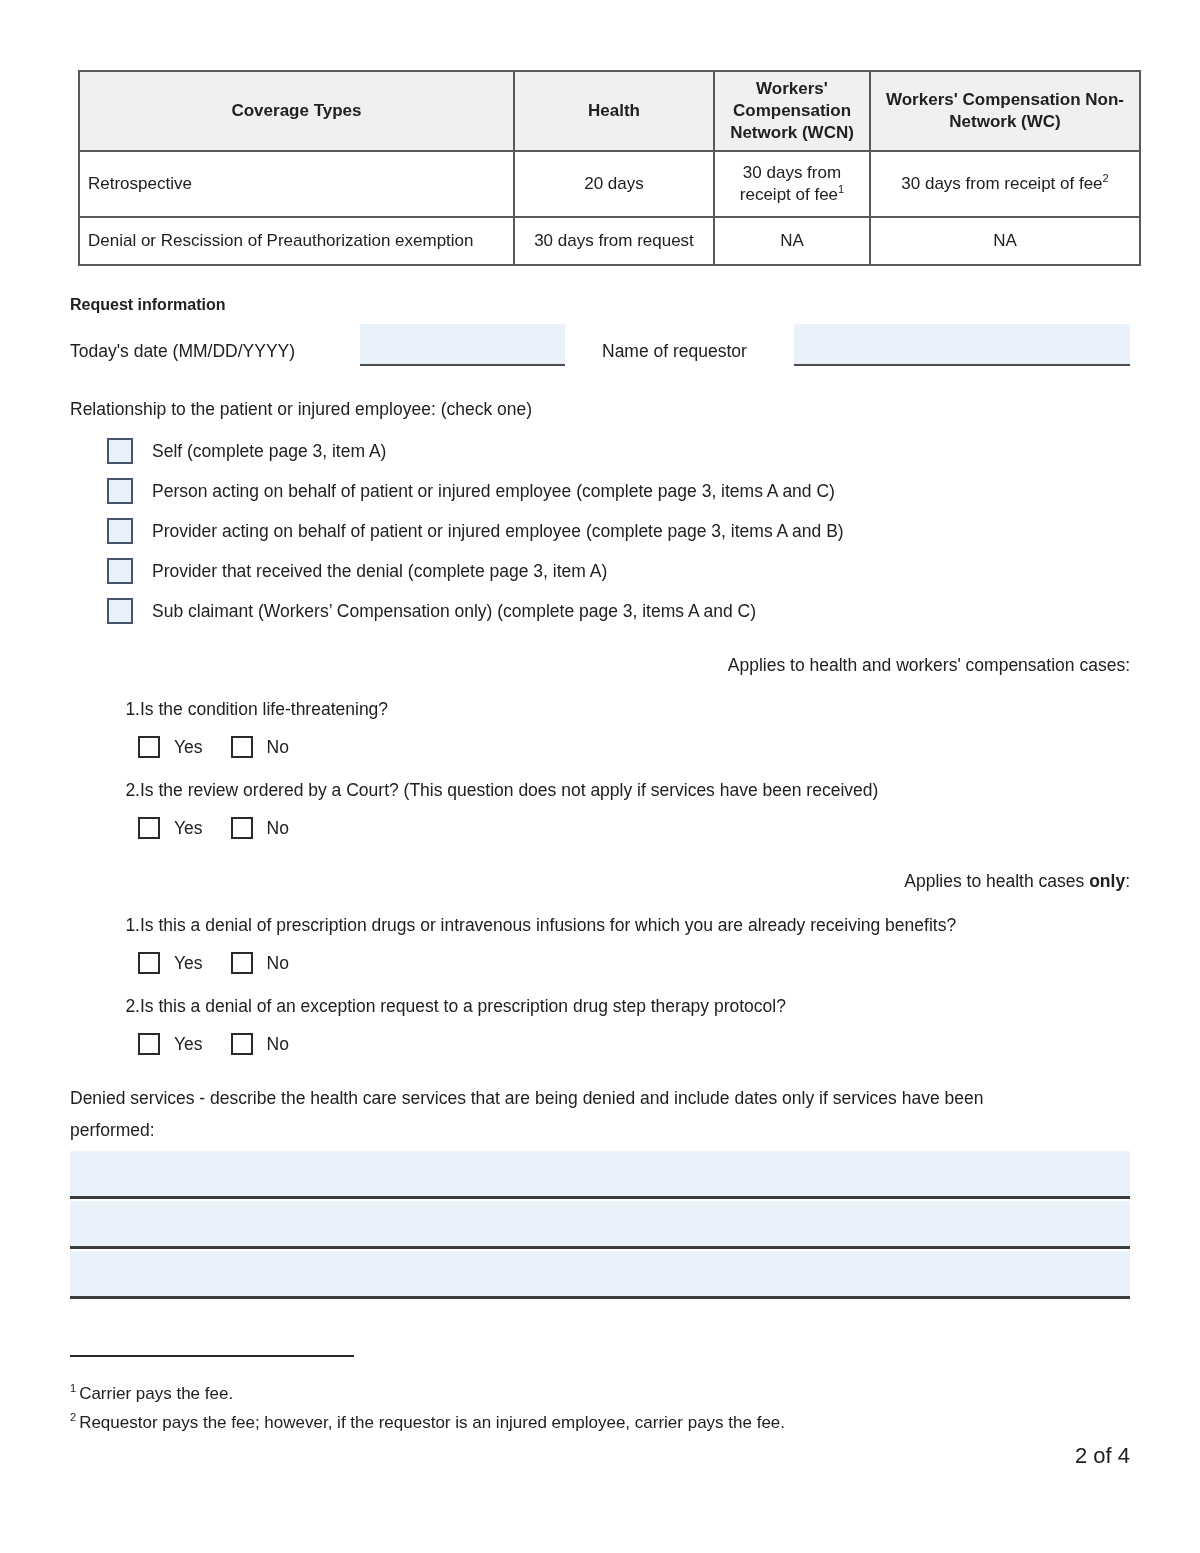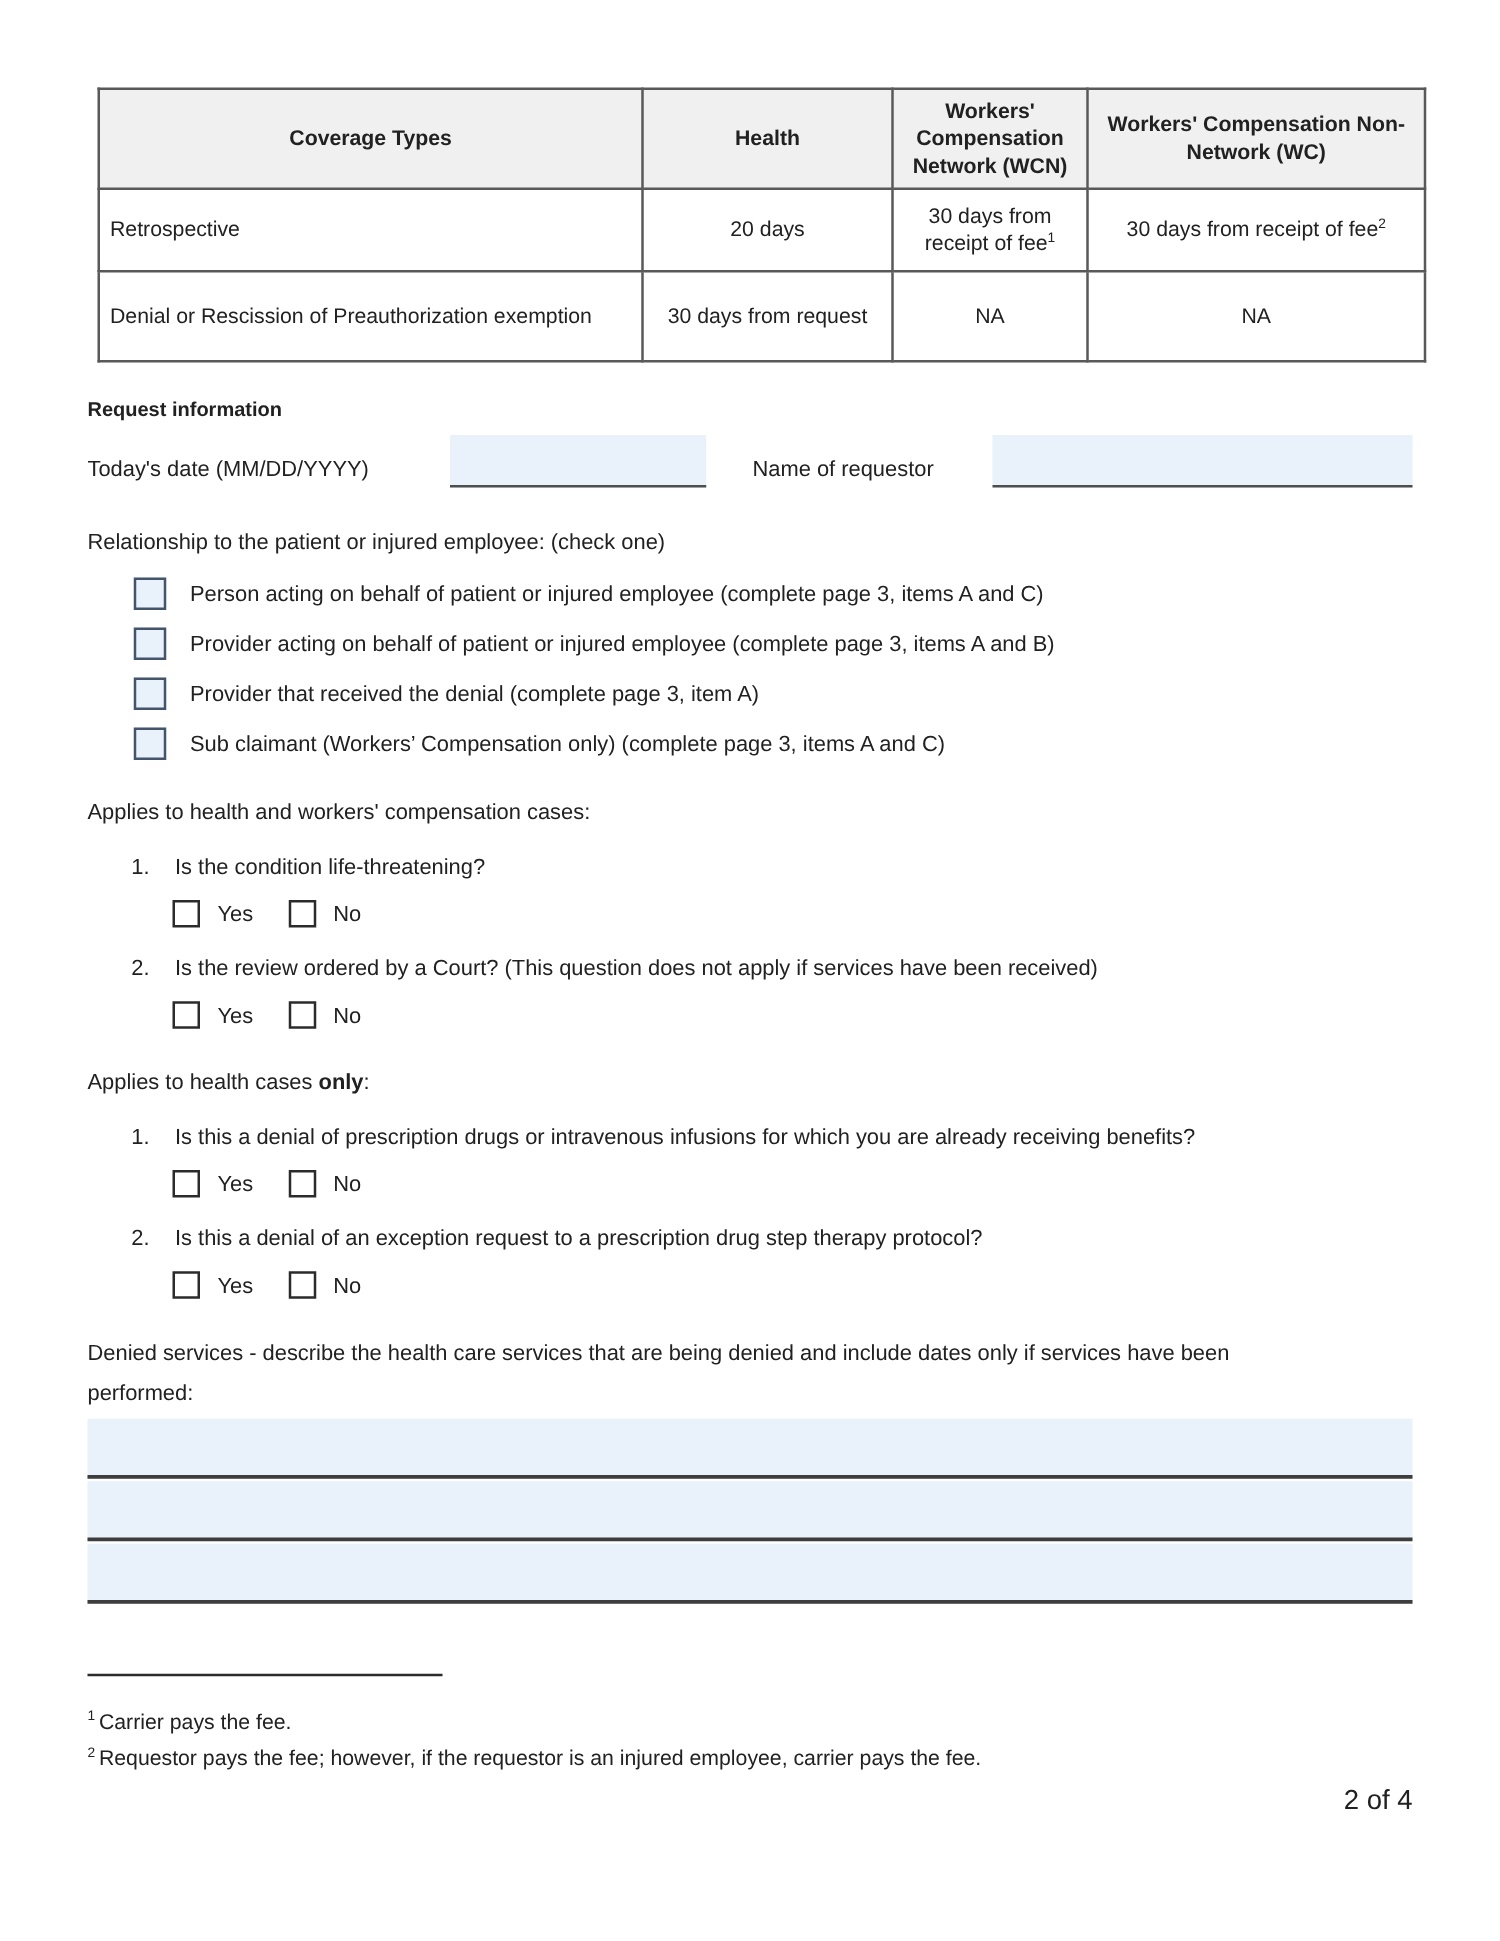--- a/index.html
+++ b/index.html
@@ -43,21 +43,21 @@
     font-weight: bold;
     text-align: center;
     height: 74px;
   }
   col.c-coverage { width: 435px; }
   col.c-health   { width: 200px; }
   col.c-wcn      { width: 156px; }
   col.c-wc       { width: 270px; }
   td.cell-left   { text-align: left; padding-left: 14px; height: 66px; }
   td.cell-center { text-align: center; height: 66px; }
-  tr.row-2 td    { height: 72px; }
+  tr.row-2 td    { height: 48px; }
   sup { font-size: 11px; line-height: 0; }
 
   
   h2.section-heading {
     font-size: 16px;
     font-weight: bold;
     margin: 26px 0 4px 0;
     line-height: 26px;
   }
   .date-row {
@@ -98,21 +98,21 @@
     width: 26px;
     height: 26px;
     background: var(--field-blue);
     border: 2px solid var(--checkbox-blue-border);
     flex: 0 0 auto;
     cursor: pointer;
   }
   .option-item .opt-label { margin-left: 19px; line-height: 26px; }
 
   
-  .q-section { margin-top: 28px; }
+  .q-section { margin-top: 28px; text-align: right; }
   .q-intro { line-height: 26px; }
   .question { margin-top: 15px; }
   .q-text-row { display: flex; margin-left: 35px; }
   .q-number { width: 35px; flex: 0 0 auto; line-height: 32px; }
   .q-text { line-height: 32px; max-width: 920px; }
   .yesno-row {
     display: flex;
     align-items: center;
     margin-left: 68px;
     margin-top: 10px;
@@ -204,20 +204,24 @@
     <input type="text" class="field field-date" value="" style="">
     <span class="lbl lbl-requestor">Name of requestor</span>
     <input type="text" class="field field-requestor" value="" style="">
   </div>
 
   <p class="body-line relationship-prompt">Relationship to the patient or injured employee: (check one)</p>
 
   <div class="option-list">
     <div class="option-item">
       <span class="cb-blue"></span>
+      <span class="opt-label">Self (complete page 3, item A)</span>
+    </div>
+    <div class="option-item">
+      <span class="cb-blue"></span>
       <span class="opt-label">Person acting on behalf of patient or injured employee (complete page 3, items A and C)</span>
     </div>
     <div class="option-item">
       <span class="cb-blue"></span>
       <span class="opt-label">Provider acting on behalf of patient or injured employee (complete page 3, items A and B)</span>
     </div>
     <div class="option-item">
       <span class="cb-blue"></span>
       <span class="opt-label">Provider that received the denial (complete page 3, item A)</span>
     </div>

